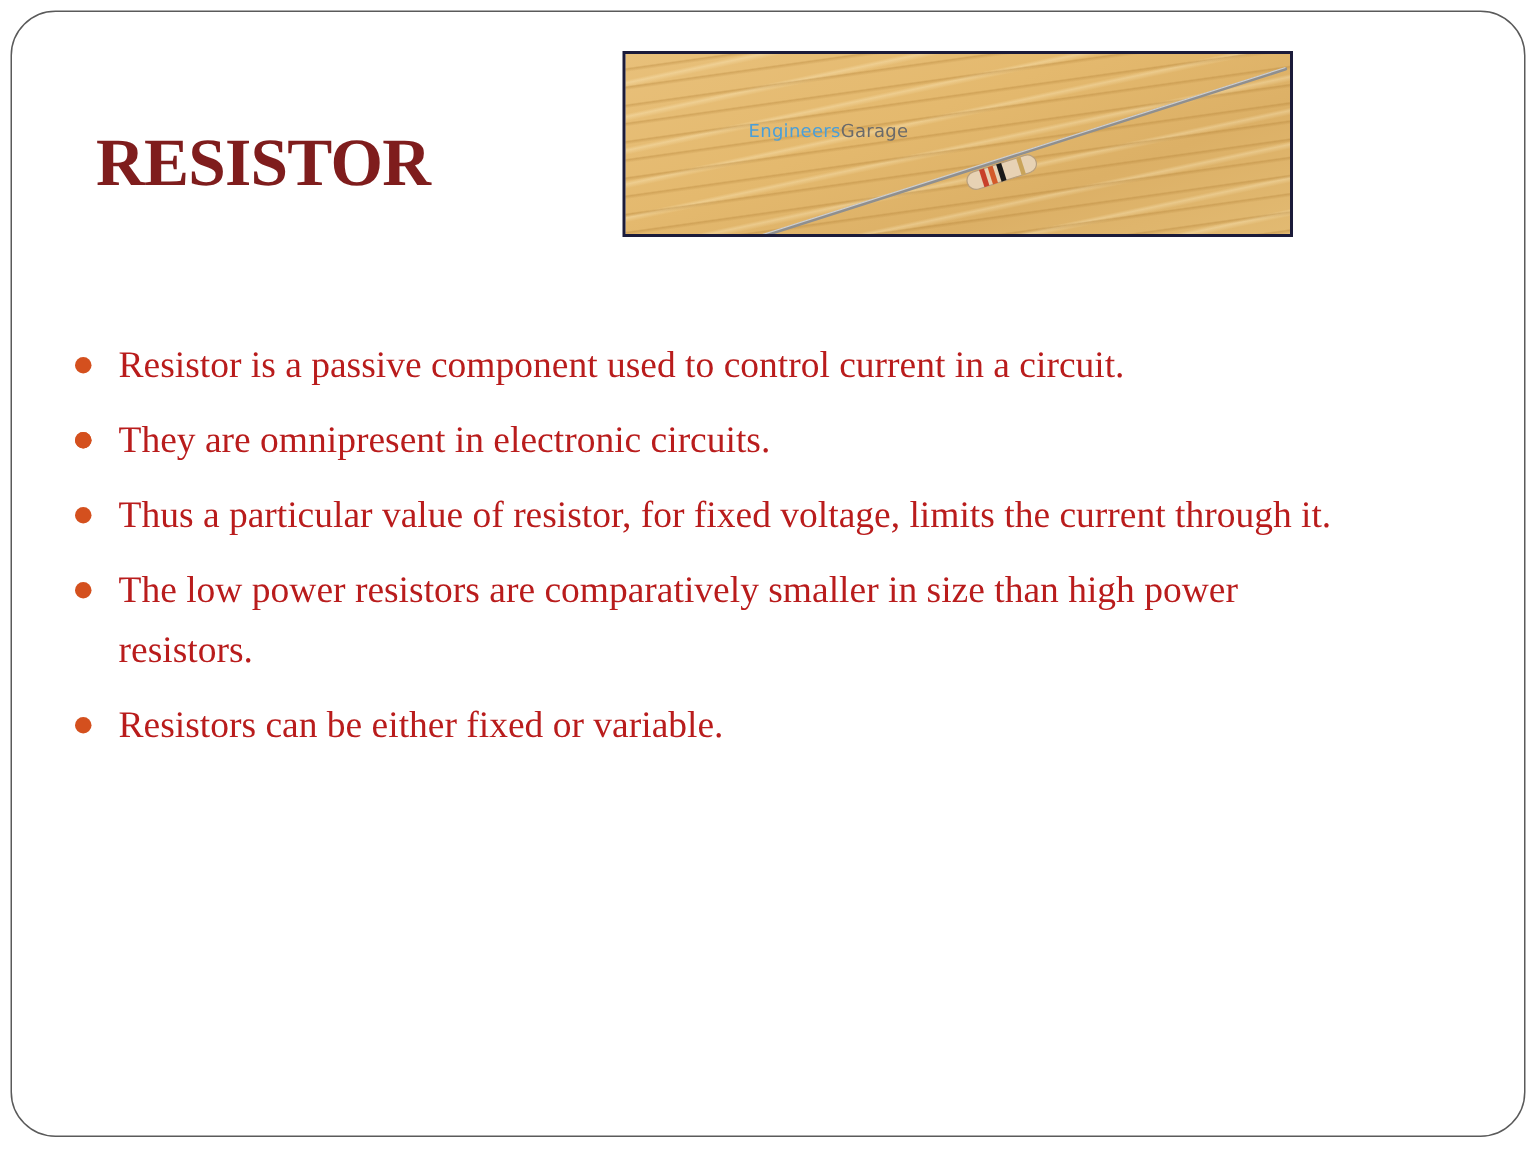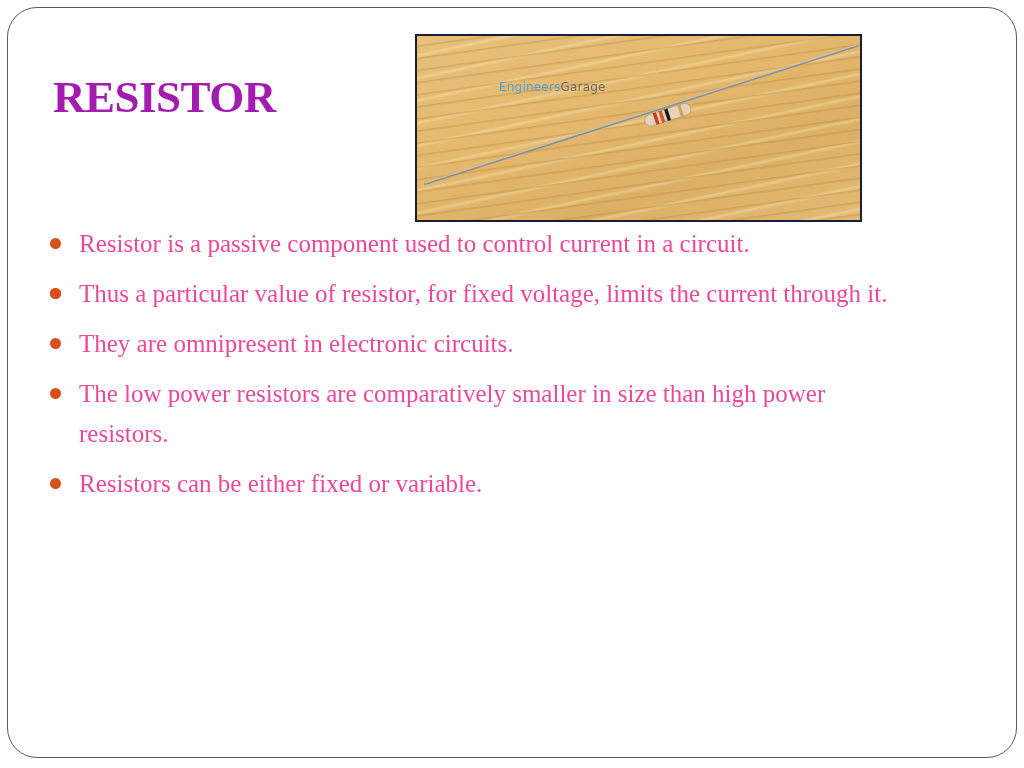--- a/index.html
+++ b/index.html
@@ -18,34 +18,34 @@
       height: 751px;
       border: 1.5px solid #5a5a5a;
       border-radius: 30px;
       box-sizing: border-box;
       background: #ffffff;
     }
     .title {
       position: absolute;
       left: 48px;
       top: 70px;
-      margin: 5px;
+      margin: 16px;
       font-family: "Liberation Serif", "DejaVu Serif", serif;
       font-weight: bold;
       font-size: 45px;
       letter-spacing: -0.5px;
-      color: #a21caf;
+      color: #7f1d1d;
       line-height: 1;
     }
     .photo {
       position: absolute;
       left: 415px;
       top: 34px;
       width: 447px;
-      height: 188px;
+      height: 124px;
       border: 2px solid #1b1b3a;
       box-sizing: border-box;
       overflow: hidden;
       background:
         repeating-linear-gradient(172deg,
           rgba(190,140,60,0.00) 0px,
           rgba(190,140,60,0.00) 9px,
           rgba(175,125,50,0.35) 10px,
           rgba(190,140,60,0.00) 12px),
         repeating-linear-gradient(168deg,
@@ -70,21 +70,21 @@
     .bullets {
       position: absolute;
       left: 48px;
       top: 224px;
       width: 900px;
       margin: 0;
       padding: 0;
       list-style: none;
       font-family: "Liberation Serif", "DejaVu Serif", serif;
       font-size: 25px;
-      color: #ec4899;
+      color: #b91c1c;
       line-height: 40px;
     }
     .bullet-item {
       position: relative;
       padding-left: 31px;
       margin-bottom: 10px;
     }
     .bullet-item .dot {
       position: absolute;
       left: 2px;
@@ -124,25 +124,25 @@
 <ul class="bullets">
   <li class="bullet-item">
     <span class="dot"></span>
     <span>Resistor is a passive component used to control current in a circuit.</span>
   </li>
   <li class="bullet-item">
     <span class="dot"></span>
   </li>
   <li class="bullet-item">
     <span class="dot"></span>
-    <span style="display:inline-block; width:870px;"> Thus a particular value of resistor, for fixed voltage, limits the current through it.</span>
+    <span>They are omnipresent in electronic circuits.</span>
   </li>
   <li class="bullet-item">
     <span class="dot"></span>
-    <span>They are omnipresent in electronic circuits.</span>
+    <span style="display:inline-block; width:870px;"> Thus a particular value of resistor, for fixed voltage, limits the current through it.</span>
   </li>
   <li class="bullet-item">
     <span class="dot"></span>
     <span style="display:inline-block; width:840px;">The low power resistors are comparatively smaller in size than high power resistors.</span>
   </li>
   <li class="bullet-item">
     <span class="dot"></span>
     <span>Resistors can be either fixed or variable.</span>
   </li>
 </ul>

